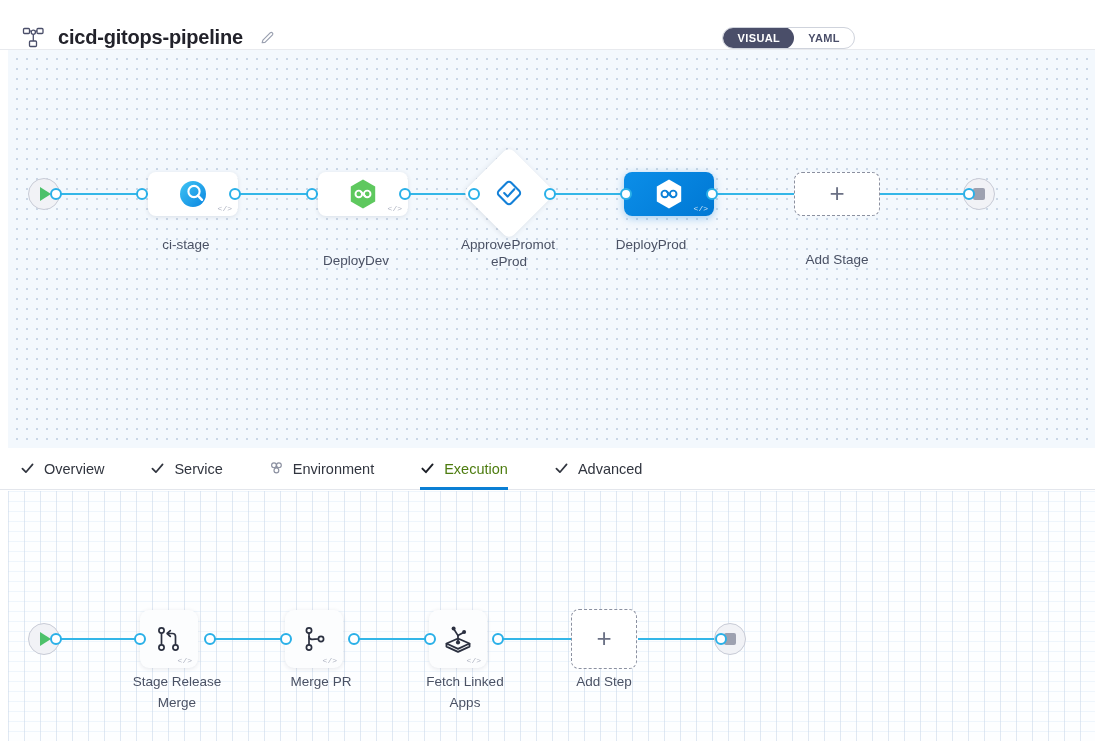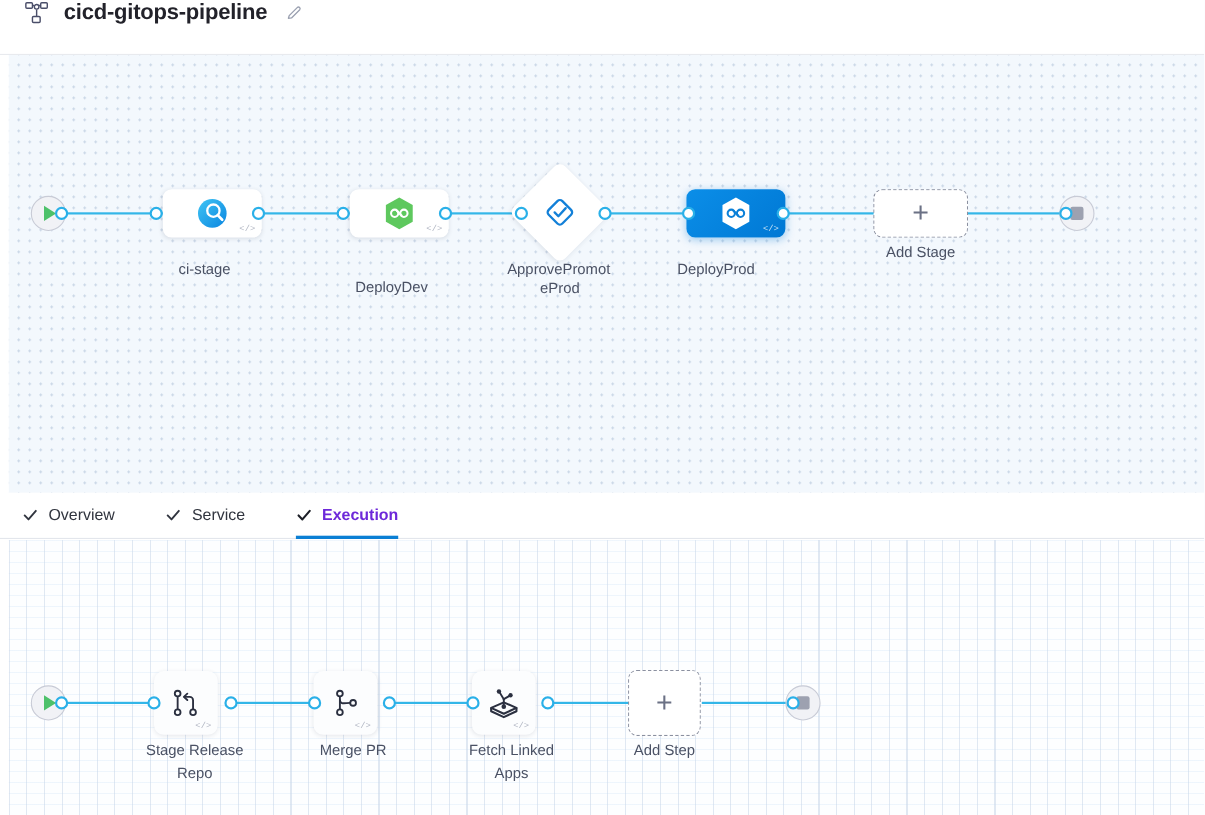--- a/index.html
+++ b/index.html
@@ -18,21 +18,21 @@
     background: #ffffff;
     overflow: hidden;
   }
 
   
   .header {
     position: absolute; top: 0; left: 0;
     width: 1095px; height: 50px;
     background: #ffffff;
     border-bottom: 1px solid #e8eaee;
-    display: flex; align-items: flex-start;
+    display: flex; align-items: flex-end;
     z-index: 20;
   }
   .header-left {
     display: flex; align-items: center;
     padding-left: 22px; gap: 12px;
   }
   .pipeline-icon { width: 24px; height: 22px; display: block; }
   .pipeline-title {
     font-size: 20px; font-weight: bold;
     color: #22222a; letter-spacing: -0.2px;
@@ -205,21 +205,21 @@
   }
   .tab {
     display: flex; align-items: center; gap: 9px;
     height: 42px;
     margin-right: 46px;
     font-size: 14.5px;
     color: #31353f;
     cursor: pointer;
     position: relative;
   }
-  .tab.active { font-weight: bold; color: #6d28d9; }
+  .tab.active { font-weight: normal; color: #4d7c0f; }
   .tab.active::after {
     content: "";
     position: absolute; left: 0; right: 0; bottom: 0;
     height: 3px; background: #0b7fd4;
   }
   .tick {
     width: 15px; height: 15px; display: block; flex: 0 0 15px;
   }
 
   
@@ -280,20 +280,26 @@
         </svg>
       </span>
       <span class="pipeline-title">cicd-gitops-pipeline</span>
       <span class="edit-pencil">
         <svg width="17" height="17" viewBox="0 0 17 17">
           <path d="M3.2 13.6 L3.9 11.2 L11.4 3.7 A1.5 1.5 0 0 1 13.5 5.8 L6 13.3 Z" fill="none" stroke="#9aa0b0" stroke-width="1.2" stroke-linejoin="round"></path>
         </svg>
       </span>
     </div>
 
+    <div class="header-right">
+      <div class="seg-toggle">
+        <div class="seg active">VISUAL</div>
+        <div class="seg inactive">YAML</div>
+      </div>
+    </div>
   </div>
 
   <div class="canvas-left-strip"></div>
   <div class="stage-canvas">
 
     <div class="wire" style="left:44px;  top:143px; width:110px;"></div>
     <div class="wire" style="left:212px; top:143px; width:110px;"></div>
     <div class="wire" style="left:382px; top:143px; width:112px;"></div>
     <div class="wire" style="left:538px; top:143px; width:110px;"></div>
     <div class="wire" style="left:700px; top:143px; width:100px;"></div>
@@ -370,21 +376,21 @@
         </svg>
       </span>
       <span class="code-badge">&lt;/&gt;</span>
     </div>
     <div class="port" style="left:698px; top:138px;"></div>
     <div class="node-label" style="left:584px; top:186px;">DeployProd</div>
 
     <div class="add-box" style="left:786px; top:122px; width:86px; height:44px;">
       <span class="plus-glyph">+</span>
     </div>
-    <div class="node-label" style="left:770px; top:171px;">Add Stage</div>
+    <div class="node-label" style="left:770px; top:201px;">Add Stage</div>
 
     <div class="port" style="left:955px; top:138px;"></div>
     <div class="terminal" style="left:955px; top:128px;">
       <div class="stop-sq"></div>
     </div>
   </div>
 
   <div class="tabbar">
 
     <div class="tab">
@@ -398,30 +404,51 @@
 
     <div class="tab">
       <span class="tick">
         <svg width="15" height="15" viewBox="0 0 15 15">
           <path d="M2.4 7.6 L5.9 11.2 L12.6 3.4" fill="none" stroke="#31353f" stroke-width="1.7" stroke-linecap="round" stroke-linejoin="round"></path>
         </svg>
       </span>
       <span>Service</span>
     </div>
 
+    <div class="tab">
+      <span class="tick">
+        <svg width="15" height="15" viewBox="0 0 15 15">
+          <g fill="none" stroke="#8b90a0" stroke-width="1.15">
+            <circle cx="5.0" cy="4.3" r="2.4"></circle>
+            <circle cx="9.9" cy="4.3" r="2.4"></circle>
+            <circle cx="7.4" cy="9.4" r="2.4"></circle>
+            <path d="M7.4 4.3 L7.4 7.0"></path>
+          </g>
+        </svg>
+      </span>
+      <span>Environment</span>
+    </div>
 
     <div class="tab active">
       <span class="tick">
         <svg width="15" height="15" viewBox="0 0 15 15">
           <path d="M2.4 7.6 L5.9 11.2 L12.6 3.4" fill="none" stroke="#1c1f27" stroke-width="1.9" stroke-linecap="round" stroke-linejoin="round"></path>
         </svg>
       </span>
       <span>Execution</span>
     </div>
 
+    <div class="tab">
+      <span class="tick">
+        <svg width="15" height="15" viewBox="0 0 15 15">
+          <path d="M2.4 7.6 L5.9 11.2 L12.6 3.4" fill="none" stroke="#31353f" stroke-width="1.7" stroke-linecap="round" stroke-linejoin="round"></path>
+        </svg>
+      </span>
+      <span>Advanced</span>
+    </div>
   </div>
 
   <div class="steps-left-strip"></div>
   <div class="steps-canvas">
 
     <div class="wire" style="left:44px;  top:147px; width:104px;"></div>
     <div class="wire" style="left:203px; top:147px; width:88px;"></div>
     <div class="wire" style="left:345px; top:147px; width:90px;"></div>
     <div class="wire" style="left:489px; top:147px; width:76px;"></div>
     <div class="wire" style="left:630px; top:147px; width:92px;"></div>
@@ -442,21 +469,21 @@
             <path d="M9.5 11.1 L9.5 22.9"></path>
             <path d="M23.5 22.9 L23.5 14.5 A3 3 0 0 0 20.5 11.5 L15.5 11.5"></path>
             <path d="M18.3 8.6 L15.1 11.5 L18.3 14.4" stroke-linecap="round" stroke-linejoin="round"></path>
           </g>
         </svg>
       </span>
       <span class="code-badge">&lt;/&gt;</span>
     </div>
     <div class="port" style="left:196px; top:142px;"></div>
     <div class="step-label" style="left:104px; top:180px;">Stage Release</div>
-    <div class="step-label" style="left:104px; top:201px;">Repo</div>
+    <div class="step-label" style="left:104px; top:201px;">Merge</div>
 
     <div class="port" style="left:272px; top:142px;"></div>
     <div class="step-node" style="left:277px; top:119px;">
       <span>
         <svg width="34" height="34" viewBox="0 0 34 34">
           <g fill="none" stroke="#2b3040" stroke-width="1.7">
             <circle cx="12" cy="8.5" r="2.6"></circle>
             <circle cx="12" cy="25.5" r="2.6"></circle>
             <circle cx="24" cy="17" r="2.6"></circle>
             <path d="M12 11.1 L12 22.9"></path>

